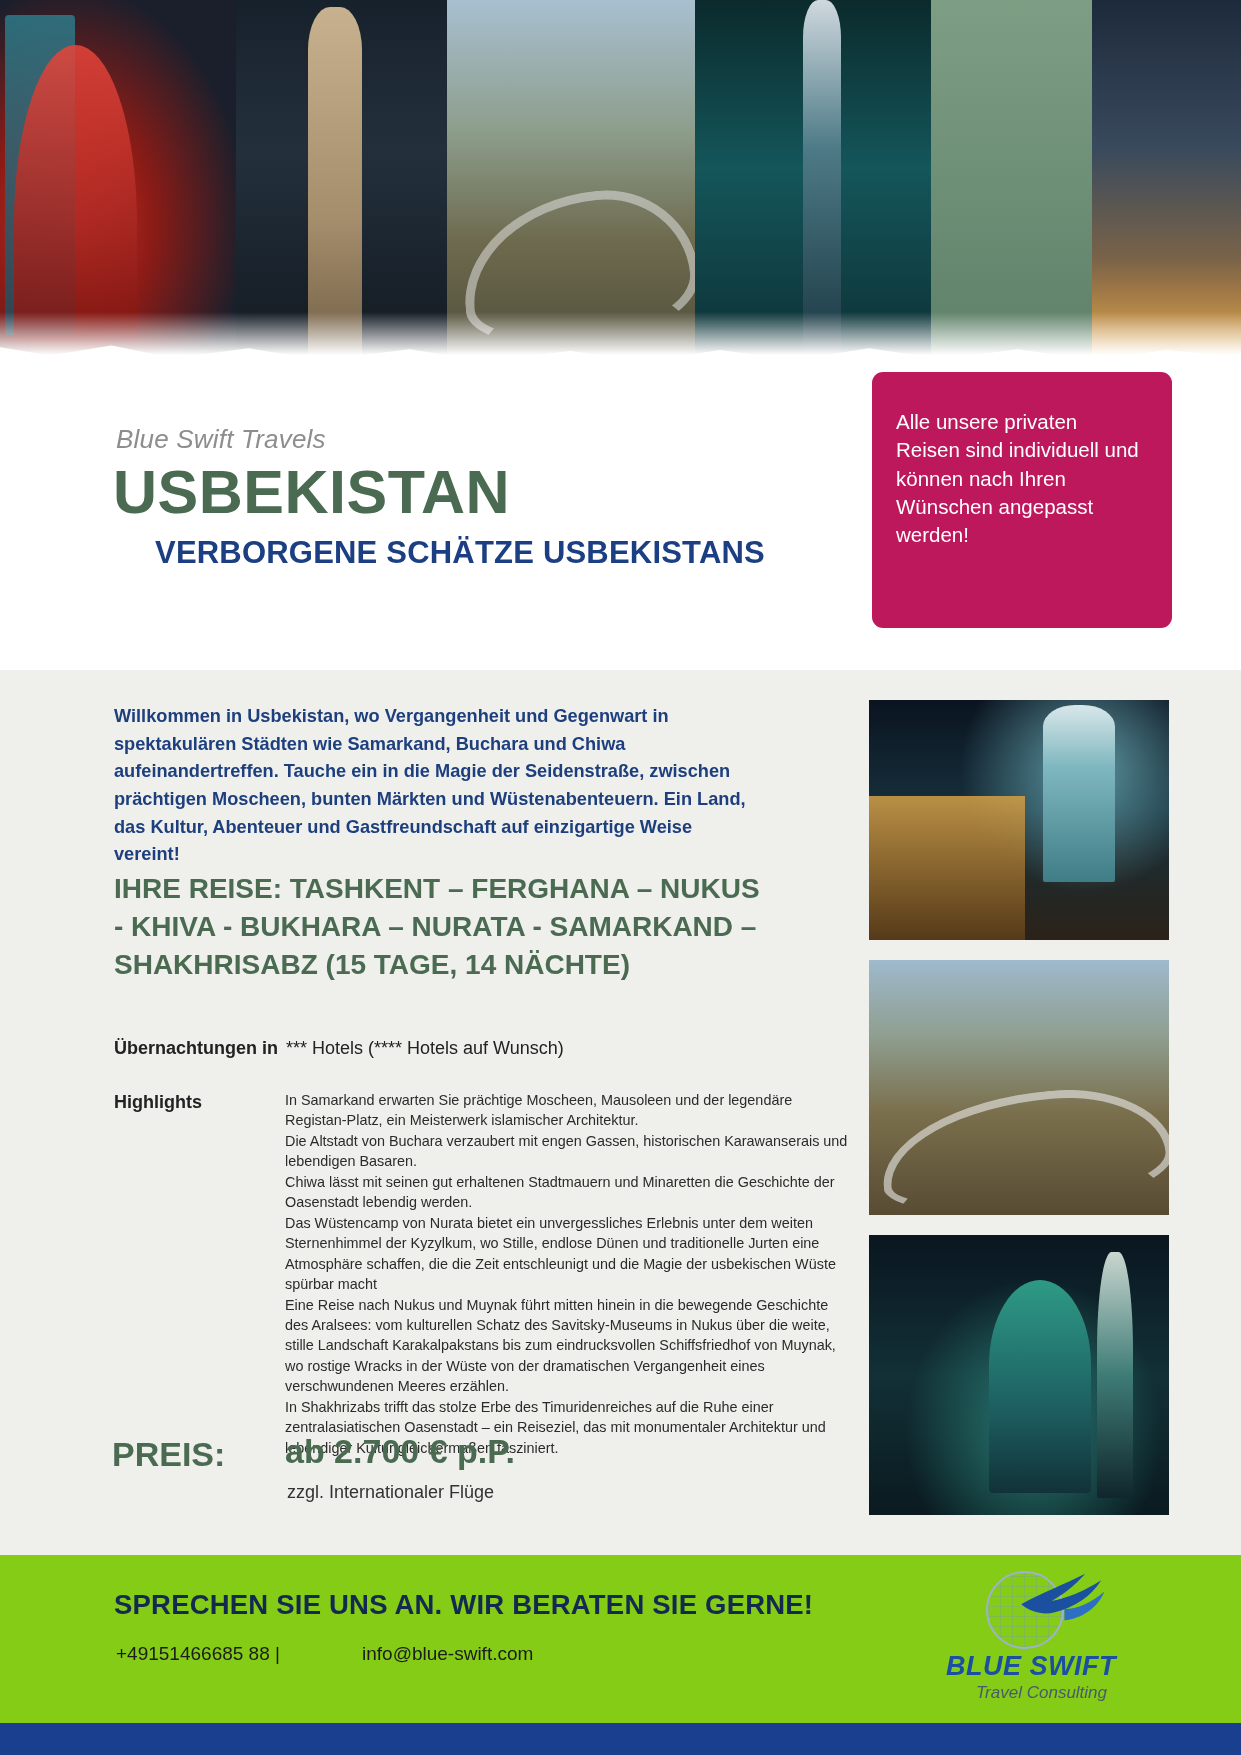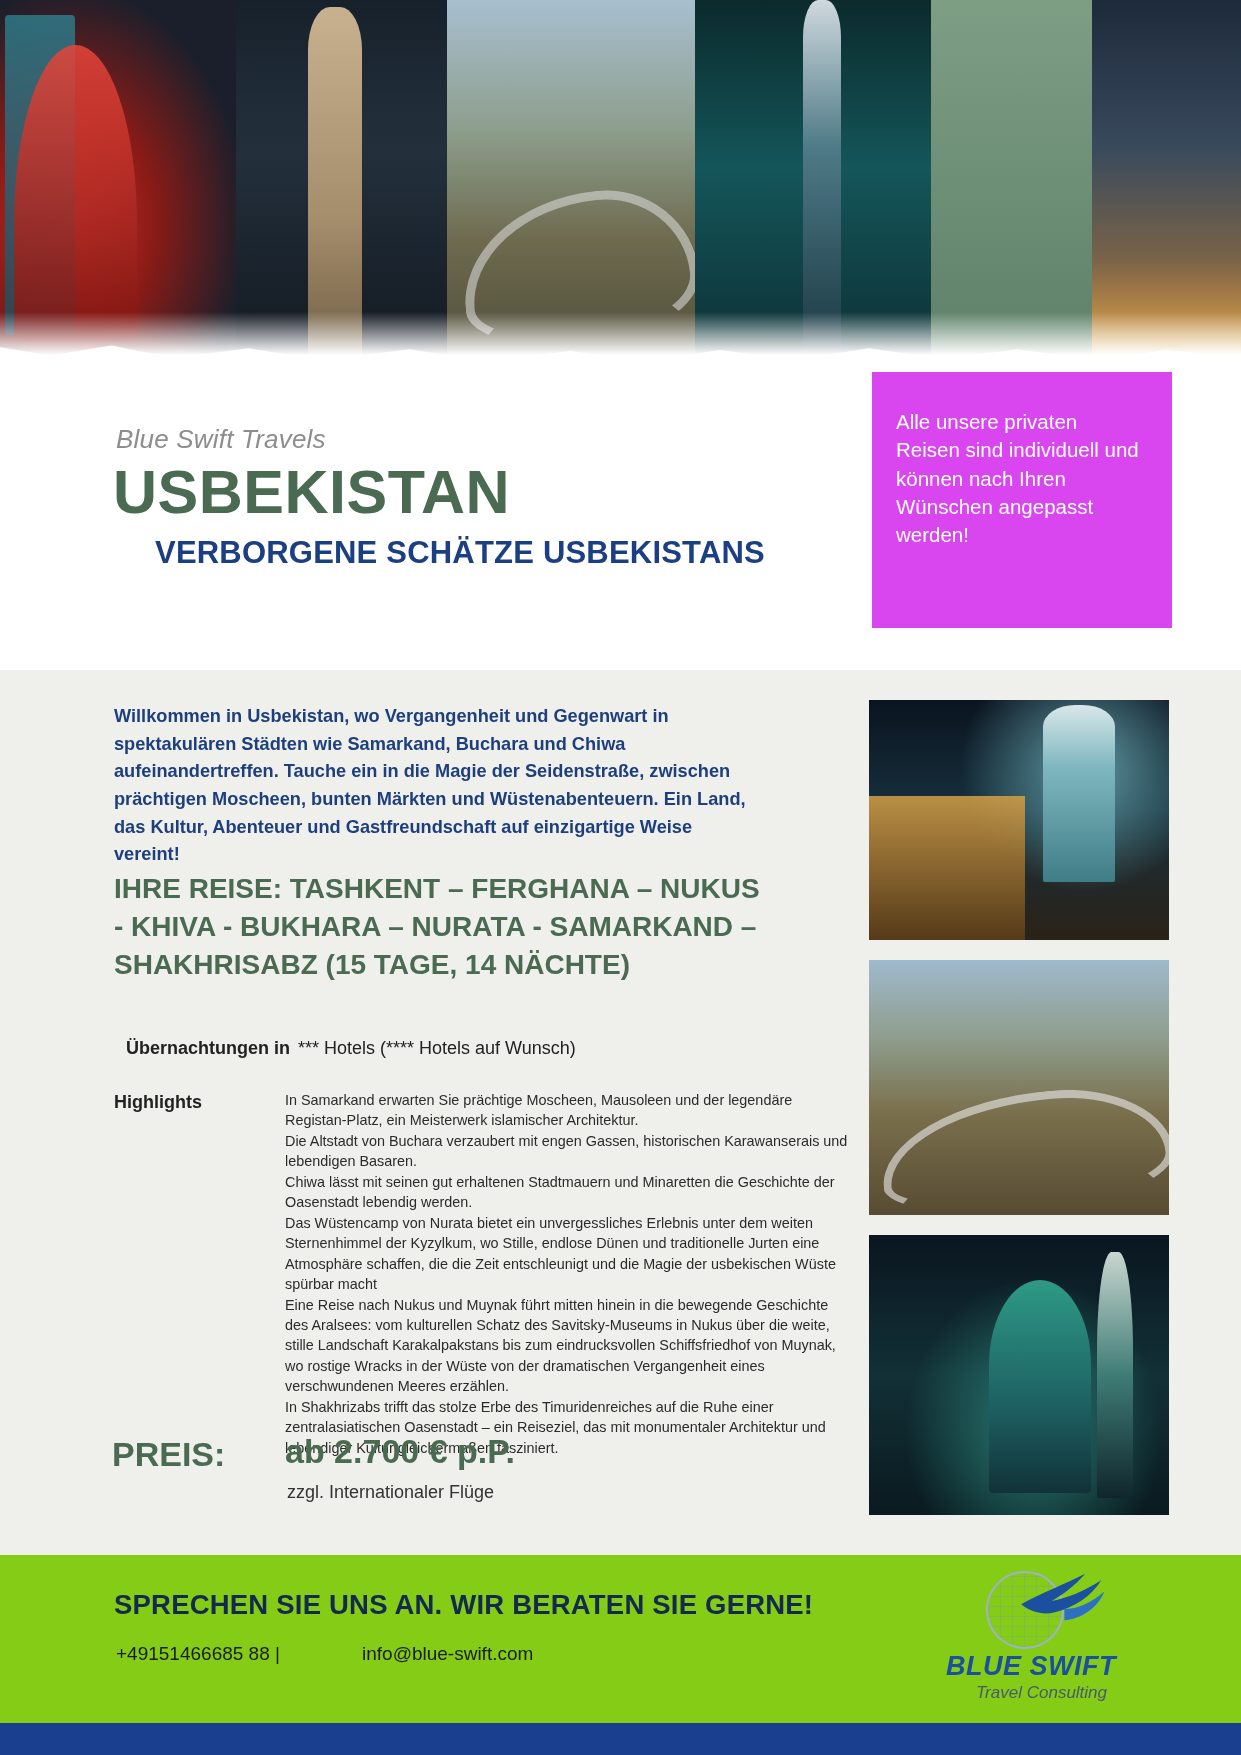--- a/index.html
+++ b/index.html
@@ -113,26 +113,27 @@
     font-size: 31px;
     font-weight: bold;
     color: #1b3f82;
     letter-spacing: .2px;
     margin-left: 39px;
   }
   .note-box {
     position: absolute;
     left: 872px; top: 0px;
     width: 300px; height: 256px;
-    background: #d946ef;
+    background: #be185d;
     color: #ffffff;
     box-sizing: border-box;
     padding: 36px 26px 20px 24px;
     font-size: 20.5px;
     line-height: 1.38;
+    border-radius: 11px;
   }
 
   
   .body-area {
     position: absolute;
     left: 0; top: 670px; width: 1241px; height: 885px;
     background: #efefeb;
   }
   .intro {
     position: absolute;
@@ -149,21 +150,21 @@
     line-height: 1.36;
     font-weight: bold;
     color: #4a6b52;
   }
   .nights-row {
     position: absolute;
     left: 114px; top: 368px;
     font-size: 18px;
     color: #222;
   }
-  .nights-label { font-weight: bold; margin-left: 12px; }
+  .nights-label { font-weight: bold; }
   .nights-value { margin-left: 8px; }
 
   .highlights-label {
     position: absolute;
     left: 114px; top: 422px;
     font-size: 18px;
     font-weight: bold;
     color: #222;
   }
   .highlights-text {

